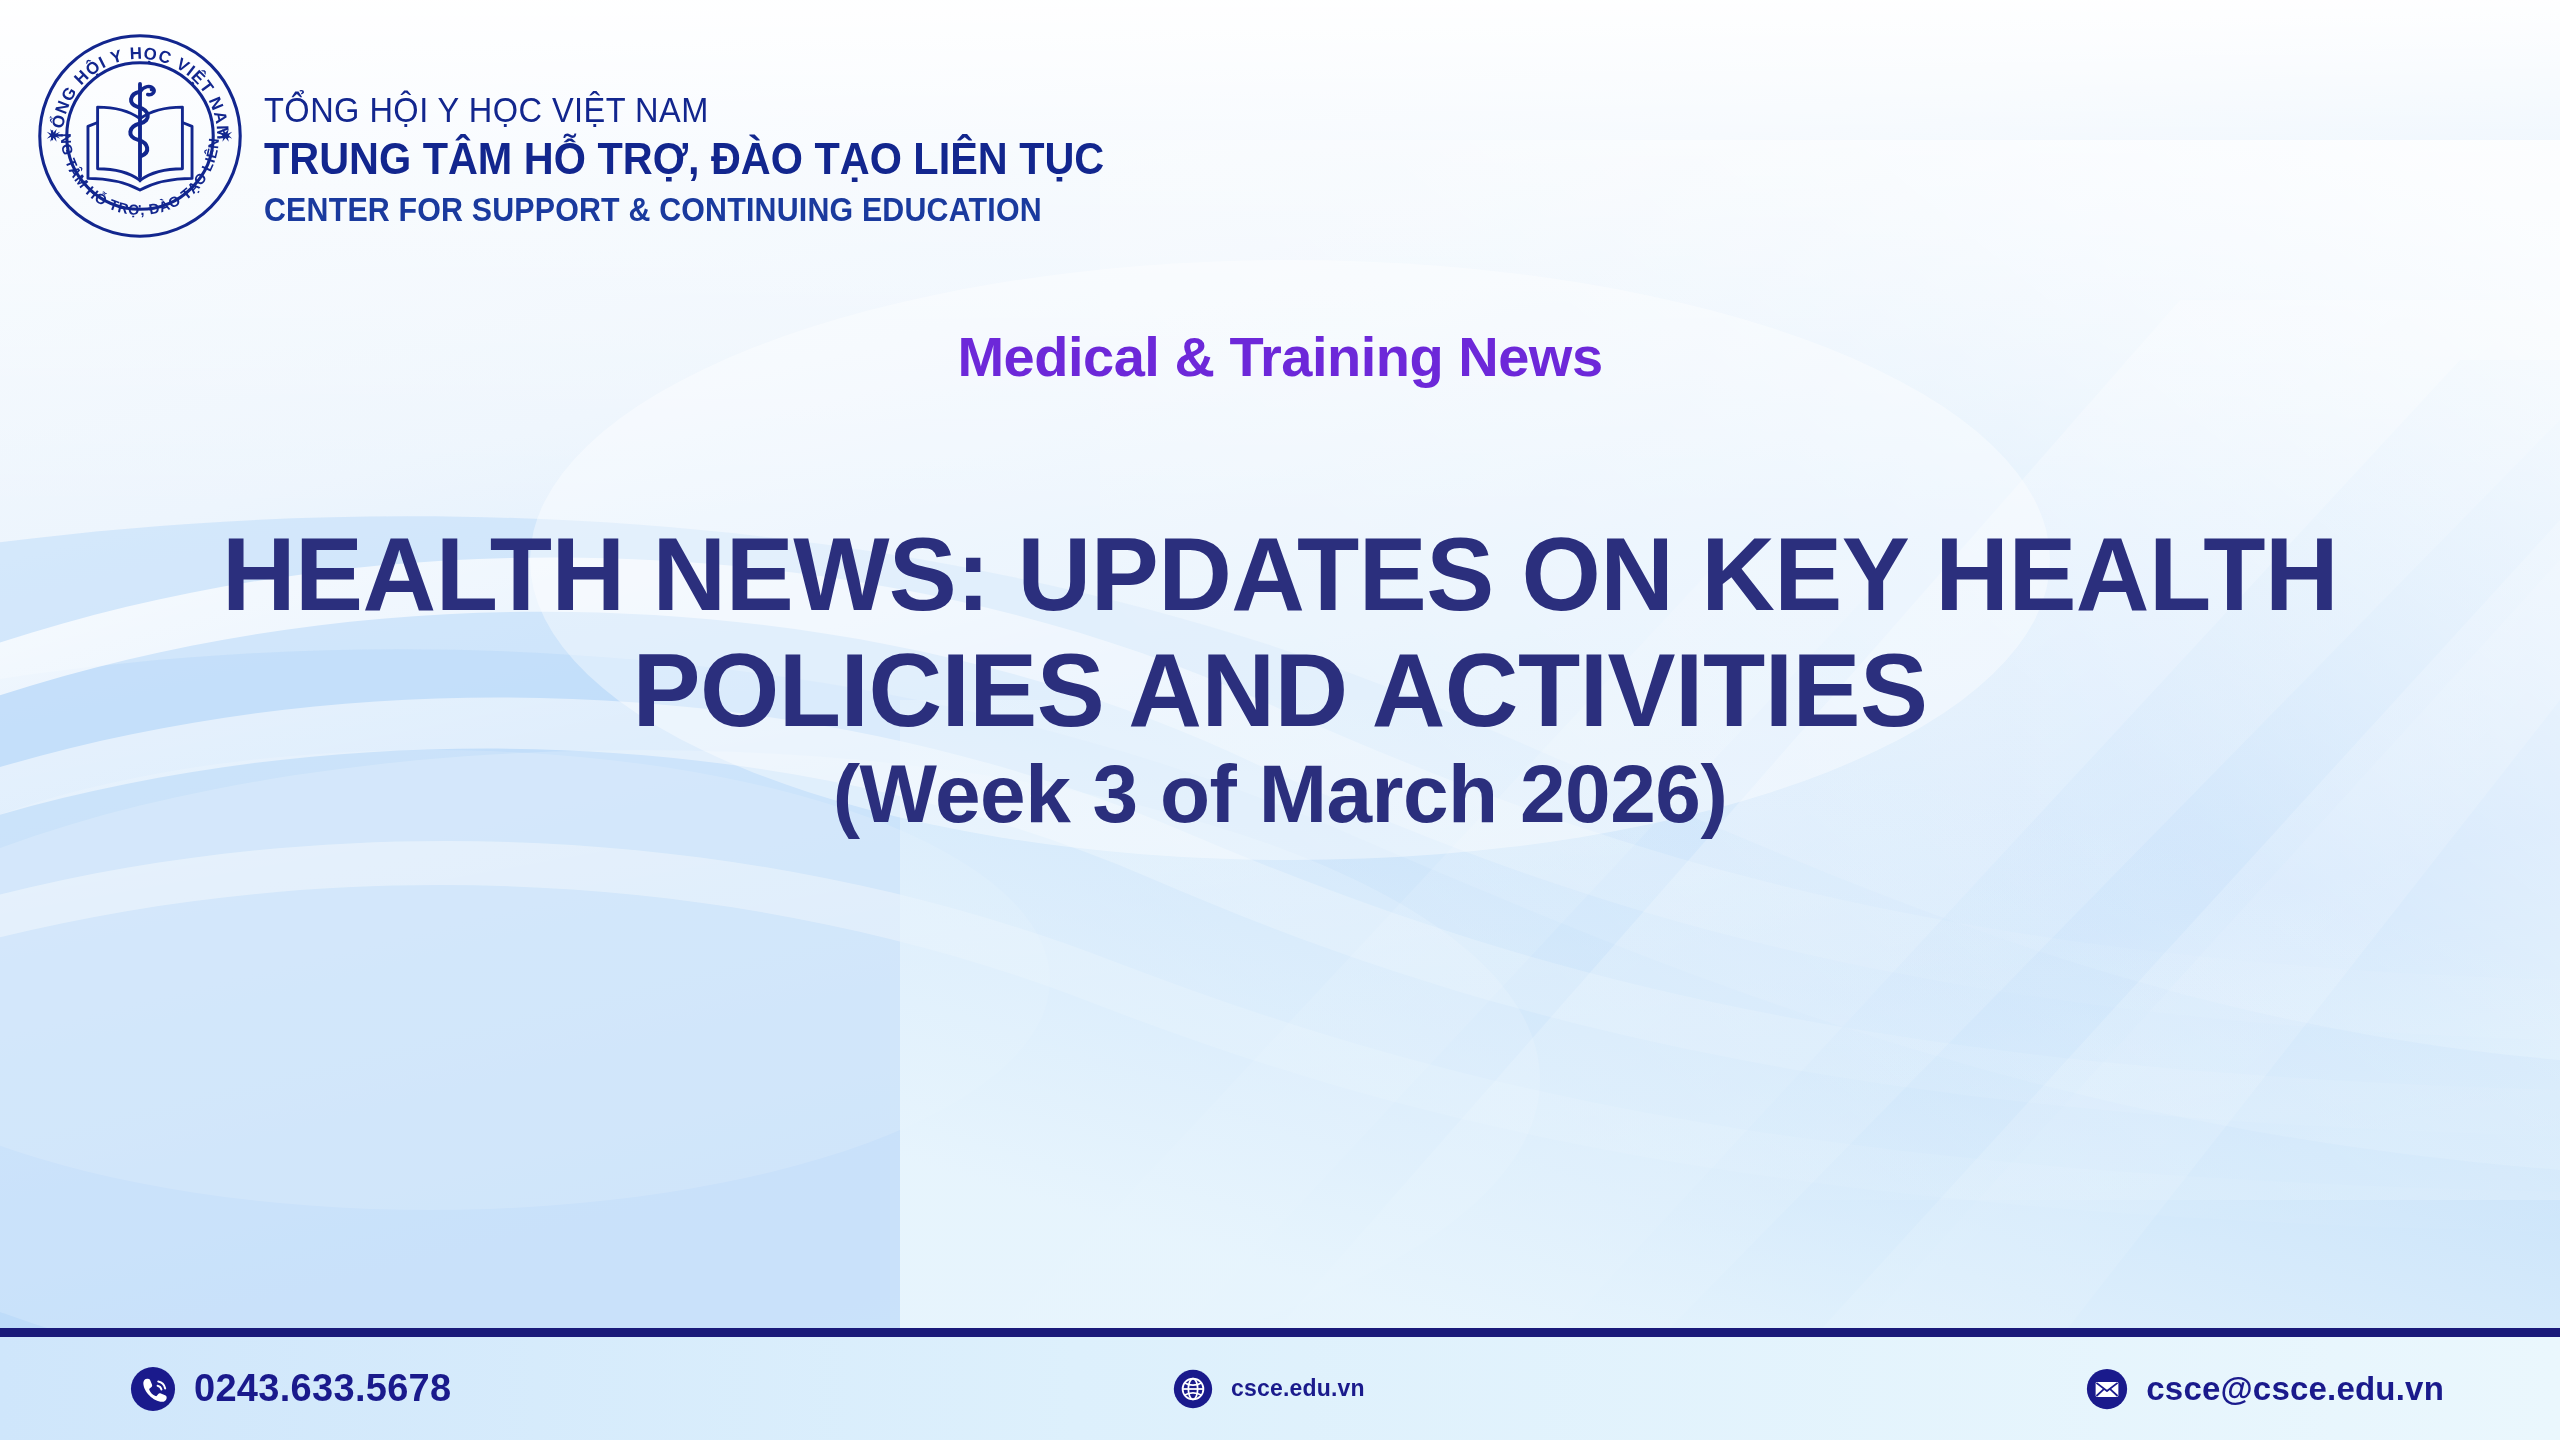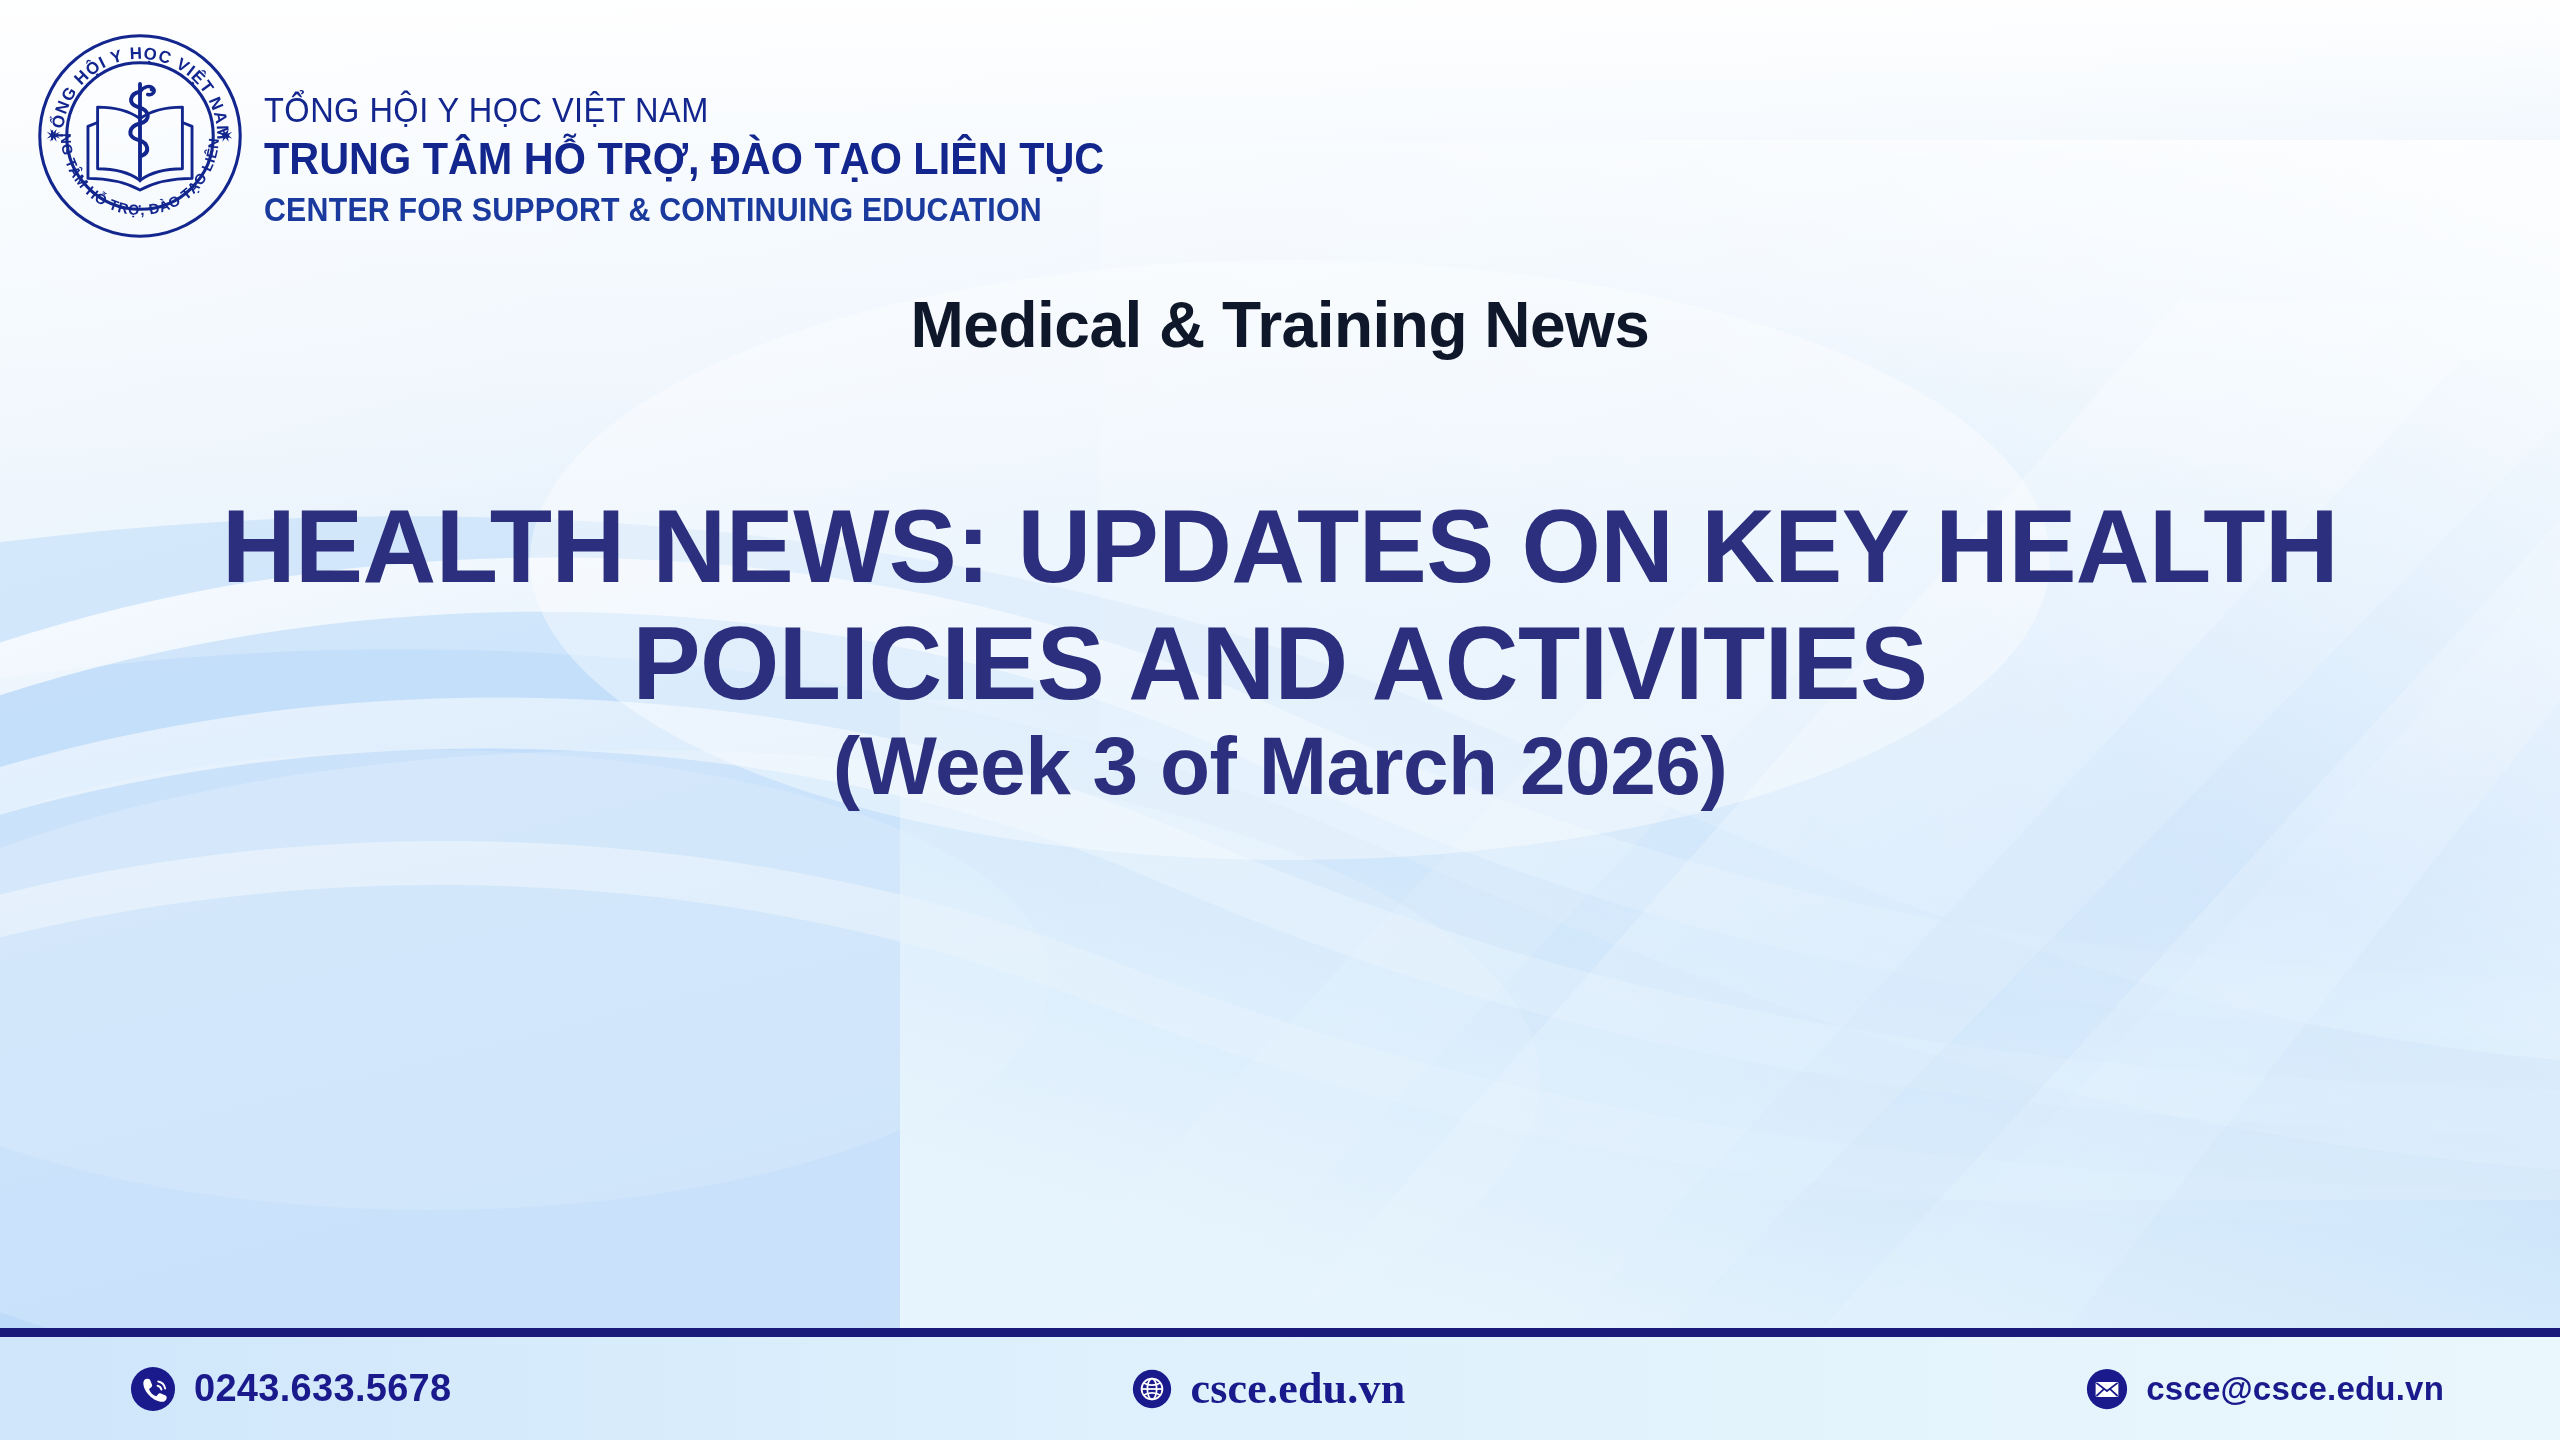--- a/index.html
+++ b/index.html
@@ -48,22 +48,22 @@
 
   
   .content {
     position:absolute;
     left:0; right:0; top:290px;
     z-index:5;
     text-align:center;
     padding:0 90px;
   }
   .kicker {
-    font-size:64px; font-weight:700; color:#0f172a;
-    letter-spacing:-.5px; line-height:1.1;
+    font-size:56px; font-weight:700; color:#6d28d9;
+    letter-spacing:-.5px; line-height:1.1;margin-top:36px;
   }
   .headline {
     margin-top:128px;
     font-size:104px; font-weight:700; color:#2b2f7d;
     line-height:1.12; letter-spacing:-.5px;
     transform:scaleX(.98);
   }
   .headline .hl-line { display:block; white-space:nowrap; }
   .subline {
     font-size:82px; font-weight:700; color:#2b2f7d;
@@ -84,21 +84,21 @@
   .fcell { display:flex; align-items:center; gap:18px; }
   .fcell.left   { flex:0 0 auto; }
   .fcell.center { flex:1 1 auto; justify-content:center; }
   .fcell.right  { flex:0 0 auto;text-align:center; }
   .fi { flex:0 0 auto; display:block; }
   .fcell.left  .fi { width:46px; height:46px; }
   .fcell.center .fi { width:40px; height:40px; }
   .fcell.right .fi { width:42px; height:42px; }
   .ftext { color:#1a1a8c; font-weight:700; white-space:nowrap; }
   .fcell.left   .ftext { font-size:38px; letter-spacing:.3px; }
-  .fcell.center .ftext { font-size:44px; letter-spacing:.2px;font-family:Liberation Serif, serif; }
+  .fcell.center .ftext { font-size:23px; letter-spacing:.2px; }
   .fcell.right  .ftext { font-size:33px; letter-spacing:.2px; }
 </style>
 </head>
 <body>
 
 <svg id="bg-art" viewBox="0 0 2560 1440" preserveAspectRatio="none" xmlns="http://www.w3.org/2000/svg">
   <defs>
     <linearGradient id="gBase" x1="0.18" y1="0" x2="0.62" y2="1">
       <stop offset="0" stop-color="#f6fafe"></stop>
       <stop offset="0.26" stop-color="#edf5fd"></stop>

